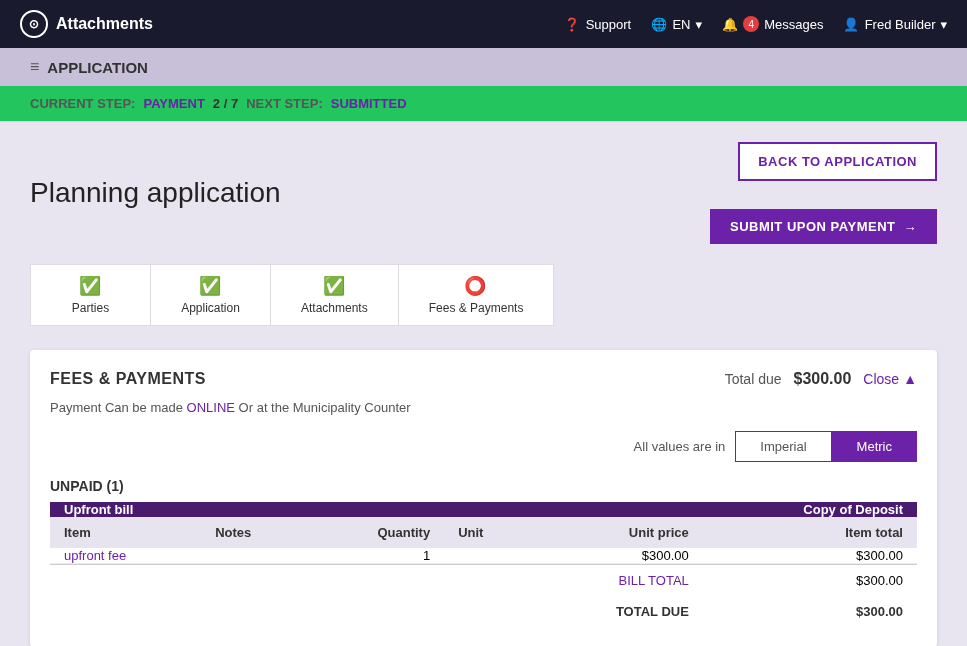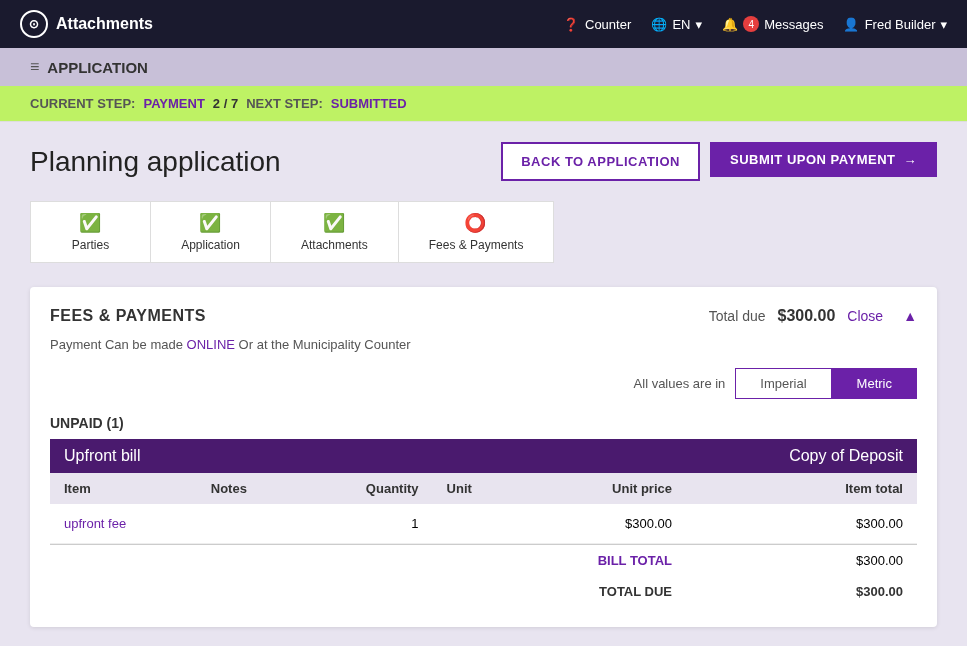--- a/index.html
+++ b/index.html
@@ -71,21 +71,21 @@
       color: #555;
     }
     .breadcrumb-bar .title {
       font-weight: bold;
       font-size: 15px;
       color: #333;
     }
 
     
     .step-bar {
-      background: #bef264;
+      background: #22c55e;
       padding: 10px 30px;
       display: flex;
       align-items: center;
       gap: 8px;
       font-size: 13px;
       border-bottom: 1px solid #ddd;
     }
     .step-bar .label { color: #555; font-weight: bold; }
     .step-bar .step-name { color: #6b21a8; font-weight: bold; }
     .step-bar .step-num { font-weight: bold; color: #333; }
@@ -104,22 +104,23 @@
       justify-content: space-between;
       margin-bottom: 20px;
     }
     .page-title {
       font-size: 28px;
       color: #222;
       font-weight: normal;
     }
     .page-header-buttons {
       display: flex;
-      gap: 10px;
-      align-items: flex-start;
+      gap: 28px;
+      align-items: flex-end;
+      flex-direction: column;
     }
     .btn-back {
       border: 2px solid #6b21a8;
       background: white;
       color: #6b21a8;
       padding: 10px 18px;
       font-size: 13px;
       font-weight: bold;
       cursor: pointer;
       letter-spacing: 0.5px;
@@ -190,21 +191,21 @@
       font-size: 14px;
     }
     .fees-total .total-label { color: #555; }
     .fees-total .total-amount { font-weight: bold; color: #333; font-size: 16px; }
     .fees-total .close-btn {
       color: #6b21a8;
       cursor: pointer;
       font-size: 14px;
       display: flex;
       align-items: center;
-      gap: 20px;
+      gap: 4px;
     }
     .payment-info {
       font-size: 13px;
       color: #555;
       margin-bottom: 16px;
     }
     .payment-info a { color: #6b21a8; text-decoration: none; }
 
     
     .unit-toggle-row {
@@ -238,52 +239,52 @@
     
     .bill-table {
       width: 100%;
       border-collapse: collapse;
     }
     .bill-header-row {
       background: #4a1a6e;
       color: white;
     }
     .bill-header-row td {
-      padding: 8px 14px;
-      font-size: 16px;
-      font-weight: normal;
+      padding: 0 14px;
+      font-size: 13px;
+      font-weight: bold;
     }
     .bill-header-row .copy-deposit {
       text-align: right;
     }
     .col-headers-row {
       background: #e8e4ef;
       padding-left: 40px;
     }
     .col-headers-row th {
       padding: 8px 14px;
       font-size: 13px;
       font-weight: bold;
       color: #333;
       text-align: left;
     }
     .col-headers-row th.right { text-align: right; }
     .data-row td {
-      padding: 12px 14px;
+      padding: 0 14px;
       font-size: 13px;
       border-bottom: 1px solid #eee;
     }
     .data-row td.right { text-align: right; }
     .data-row td a { color: #6b21a8; text-decoration: none; }
     .subtotal-row td {
       padding: 8px 14px;
       font-size: 13px;
       text-align: right;
     }
-    .subtotal-row .subtotal-label { color: #6b21a8; font-weight: bold; }
+    .subtotal-row .subtotal-label { color: #6b21a8; font-weight: normal; }
     .total-due-row td {
       padding: 8px 14px;
       font-size: 13px;
       font-weight: bold;
       text-align: right;
     }
     .total-due-row .total-due-label { color: #333; }
     .total-due-row .total-due-val { color: #333; font-weight: bold; }
     .separator {
       border: none;
@@ -295,21 +296,21 @@
 <body>
 
 <nav class="topnav">
   <div class="topnav-logo">
     <div class="logo-icon">⊙</div>
     <span>Attachments</span>
   </div>
   <div class="topnav-right">
     <div class="nav-item">
       <span>❓</span>
-      <span>Counter</span>
+      <span>Support</span>
     </div>
     <div class="nav-item">
       <span>🌐</span>
       <span>EN</span>
       <span>▾</span>
     </div>
     <div class="nav-item">
       <span>🔔</span>
       <span class="badge">4</span>
       <span>Messages</span>

